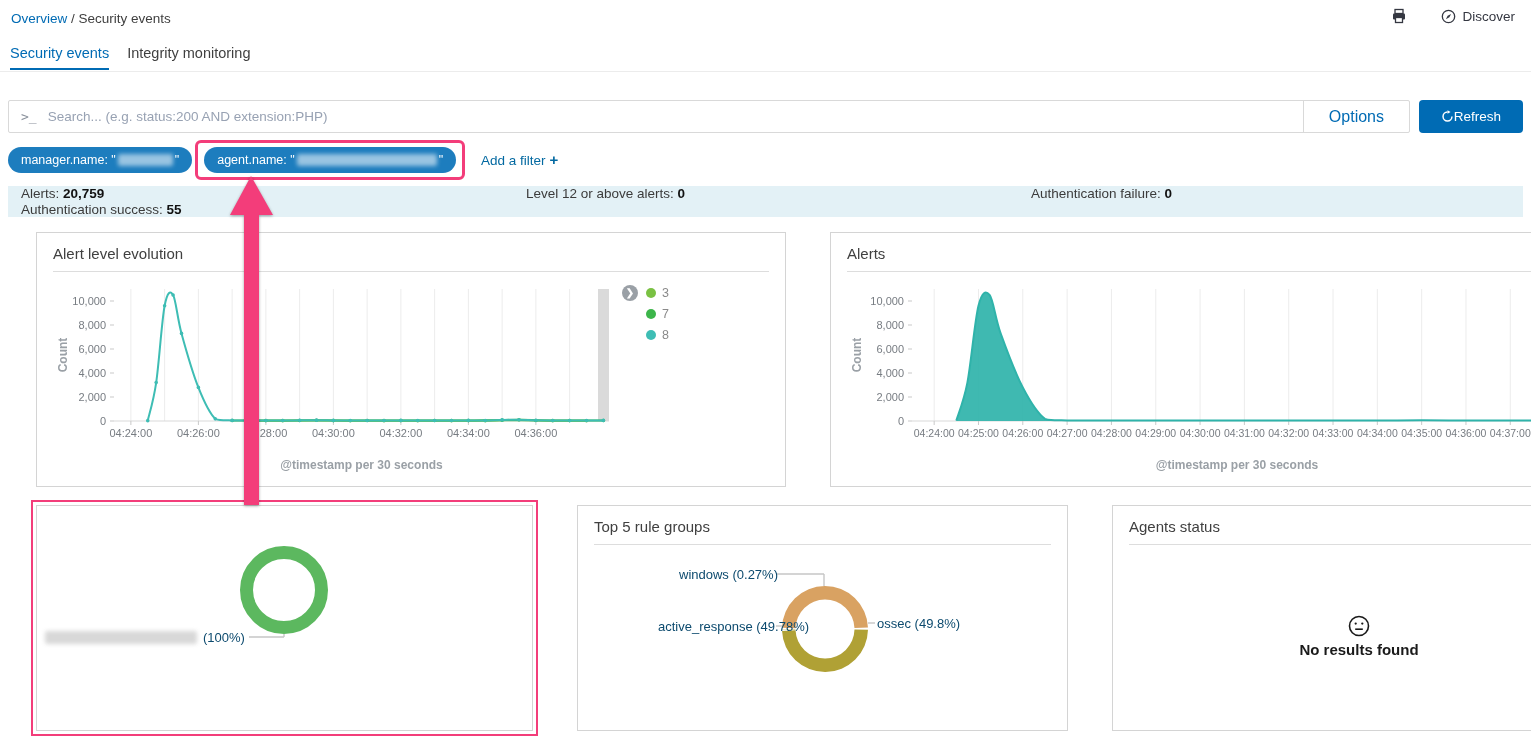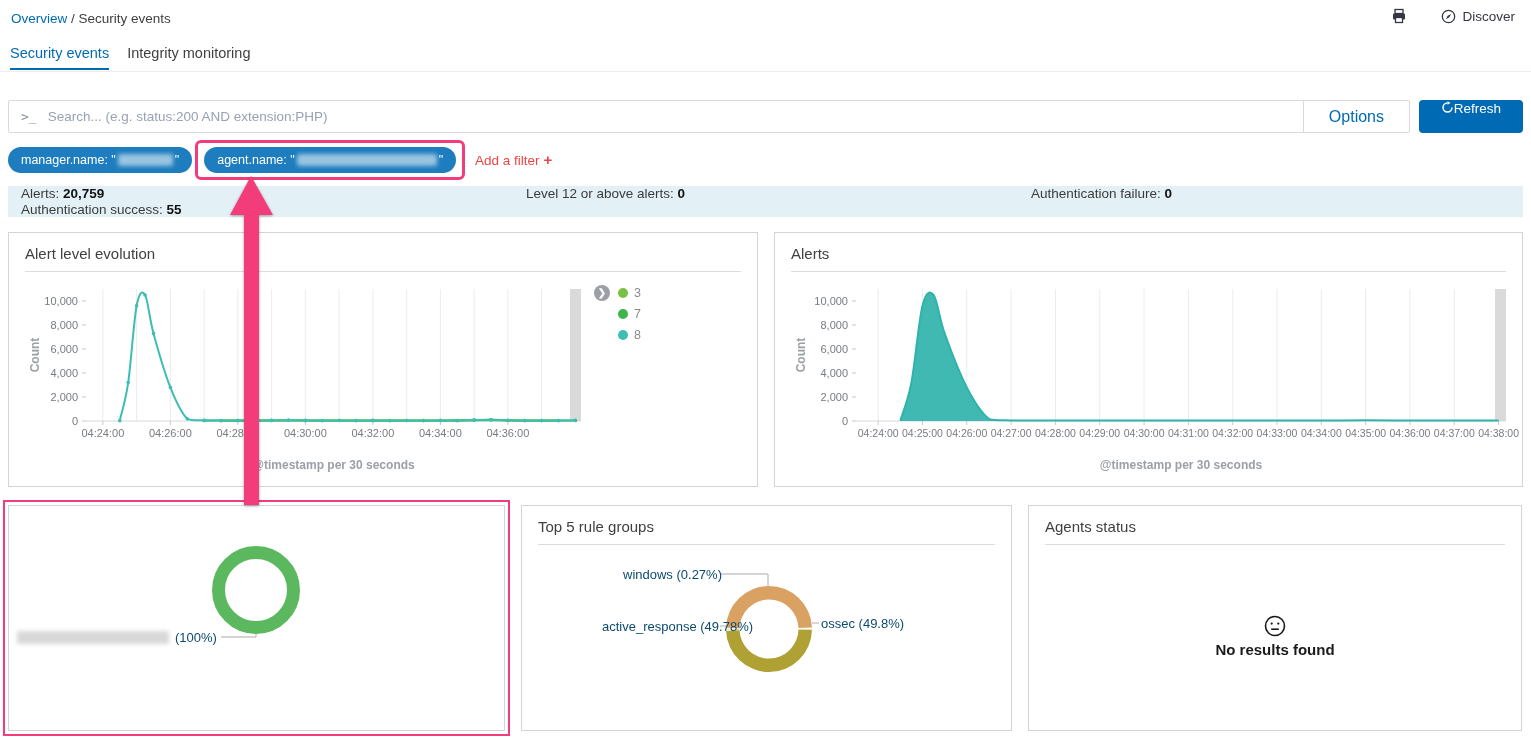--- a/index.html
+++ b/index.html
@@ -20,37 +20,37 @@
   .toolbar .tool{display:flex;align-items:center;gap:6px;cursor:pointer;}
   .chev{font-size:19px;font-weight:bold;line-height:1;color:#343741;cursor:pointer;}
   
   .search-row{position:absolute;left:8px;right:8px;top:100px;height:33px;display:flex;}
   .search-box{flex:1;border:1px solid #d9d9d9;border-radius:2px;background:#fff;display:flex;align-items:stretch;}
   .prompt-icon{display:flex;align-items:center;padding:0 9px 0 12px;color:#8a919c;font-family:"DejaVu Sans Mono",monospace;font-size:13px;}
   .search-box input{flex:1;border:none;outline:none;font-size:13.5px;color:#3f3f3f;font-family:"Liberation Sans",sans-serif;background:transparent;}
   .search-box input::placeholder{color:#98a2b3;}
   .options-seg{display:flex;align-items:center;border-left:1px solid #d9d9d9;padding:0 25px;color:#006BB4;cursor:pointer;}
   .refresh-btn{margin-left:9px;width:104px;background:#006BB4;color:#fff;border:none;border-radius:4px;
-               display:flex;align-items:flex-start;justify-content:center;gap:0;font-size:13.5px;cursor:pointer;
+               display:flex;align-items:center;justify-content:center;gap:0;font-size:13.5px;cursor:pointer;
                font-family:"Liberation Sans",sans-serif;}
   
   .filters-row{position:absolute;left:8px;top:139px;height:41px;display:flex;align-items:center;}
   .pill{height:26px;border-radius:13px;background:#1d7dbe;color:#fff;font-size:12.5px;display:inline-flex;
         align-items:center;padding:0 13px;cursor:pointer;white-space:nowrap;}
   .redact{display:inline-block;height:12px;border-radius:2px;background:rgba(255,255,255,.55);filter:blur(2px);margin:0 2px;}
   .pill-highlight{display:inline-flex;border:3px solid #f33d7a;border-radius:6px;padding:4px 6px;margin-left:3px;}
-  .add-filter{margin-left:10px;color:#ef4444;font-size:13.5px;cursor:pointer;}
+  .add-filter{margin-left:16px;color:#0369a1;font-size:13.5px;cursor:pointer;}
   .add-filter b{font-weight:bold;font-size:15px;}
   
   .stats-row{position:absolute;left:8px;right:8px;top:186px;height:31px;background:#e3f1f6;
              display:grid;grid-template-columns:repeat(3,1fr);align-items:center;font-size:13.5px;color:#3b3b3b;}
   .stat{padding-left:13px;}
   .stat b{color:#111;}
   
-  .panel{position:relative;background:#fff;border:1px solid #d4d4d4;box-sizing:border-box;}
+  .panel{position:relative;background:#fff;border:1px solid #d4d4d4;box-sizing:border-box;margin-left:28px;}
   .panel-title{margin:12px 16px 0 16px;font-size:15px;color:#404040;padding-bottom:9px;border-bottom:1px solid #ddd;}
   .charts-row{position:absolute;left:8px;top:232px;display:flex;gap:16px;}
   .p-chart1{width:750px;height:255px;}
   .p-chart2{width:749px;height:255px;}
   .chart-svg{position:absolute;left:4px;top:44px;}
   svg text.tick{font-family:"Liberation Sans",sans-serif;font-size:11px;fill:#777c82;}
   svg text.tick2{font-family:"Liberation Sans",sans-serif;font-size:10.5px;fill:#777c82;}
   svg text.axlabel{font-family:"Liberation Sans",sans-serif;font-size:12px;font-weight:bold;fill:#9aa0a6;}
   .legend{position:absolute;left:585px;top:49px;font-size:12.5px;color:#8a8a8a;}
   .legend-row{display:flex;align-items:center;height:21px;gap:6px;cursor:pointer;}

